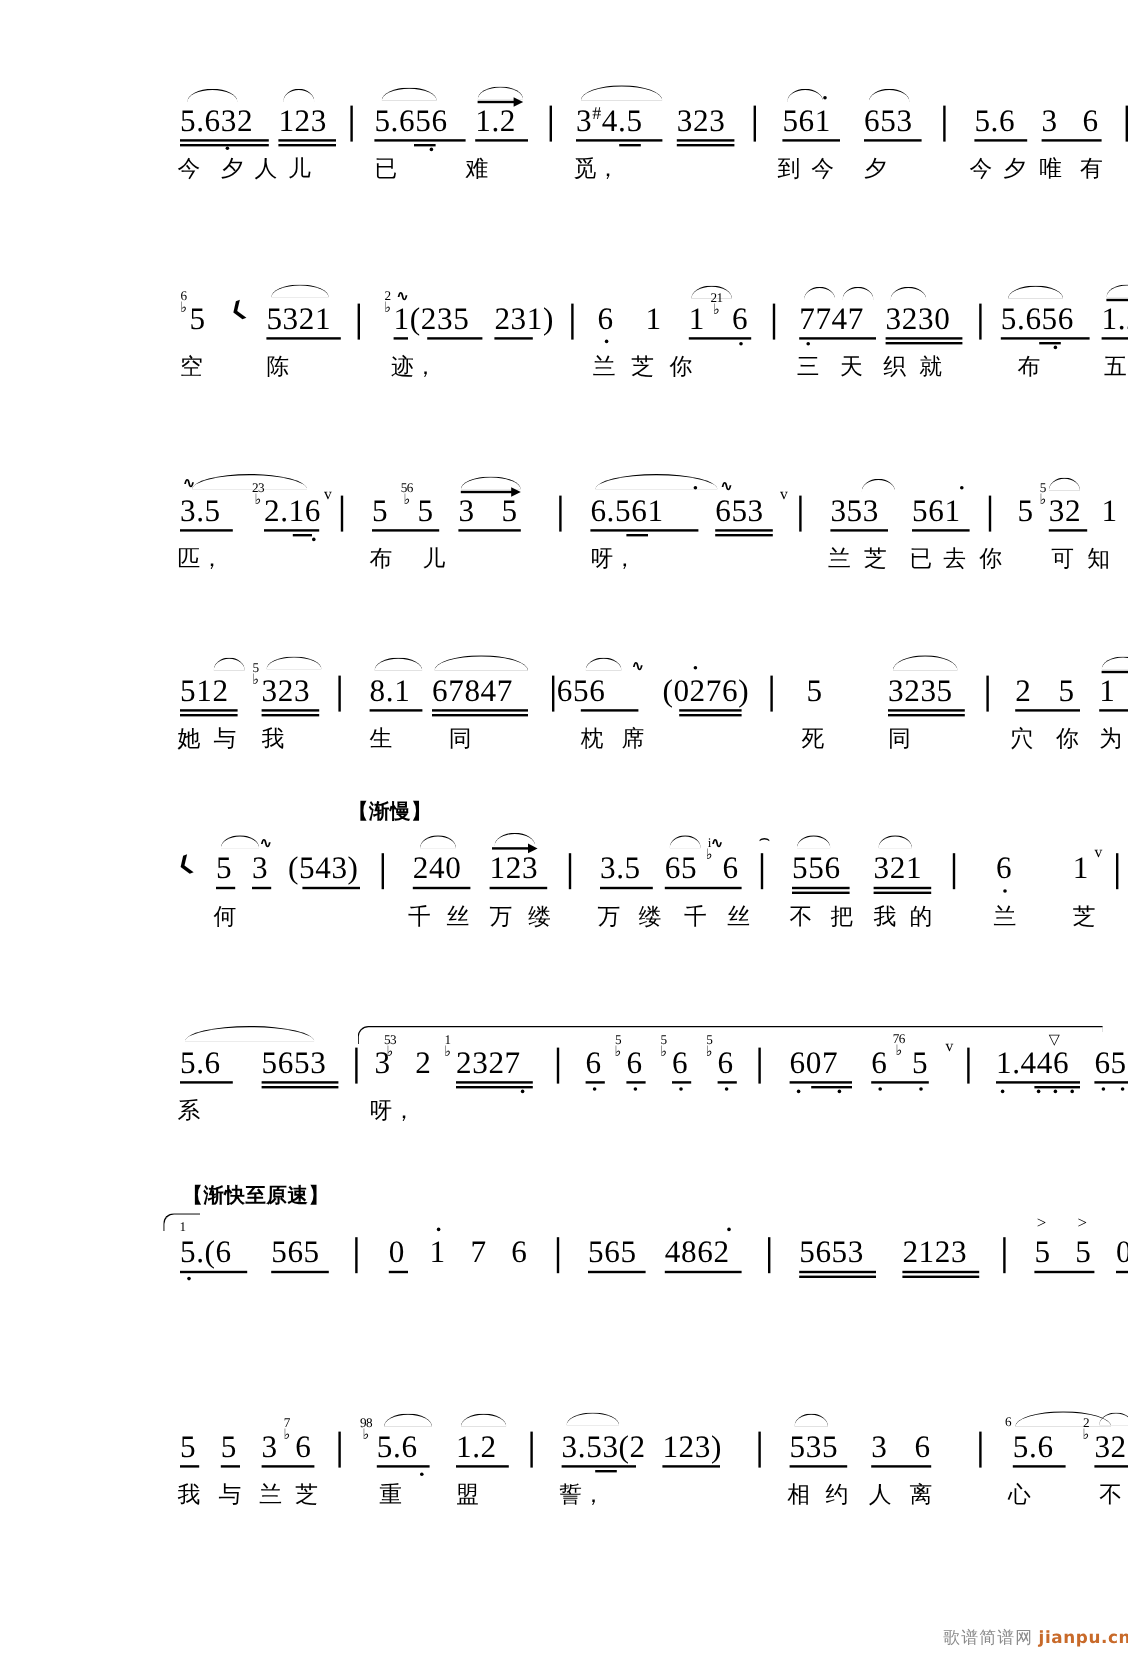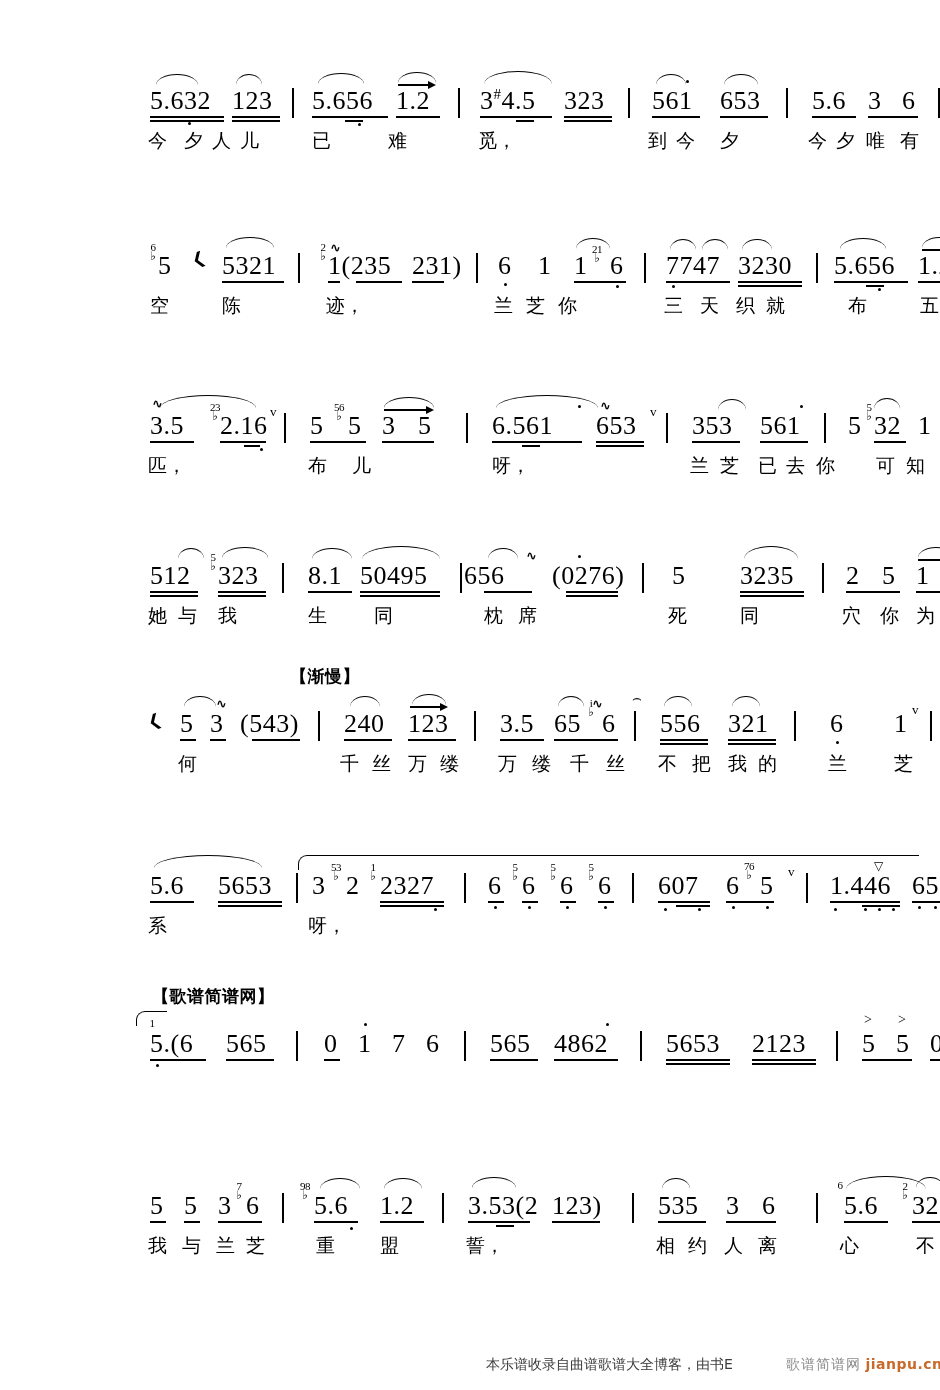--- a/index.html
+++ b/index.html
@@ -563,21 +563,21 @@
       <div class="beam" style="left:78px; top:38px; width:48px;"></div>
       <div class="barline" style="left:142px;"></div>
 
       <div class="slur" style="left:172px; top:-9px; width:40px;"></div>
       <div class="ng" style="left:168px;">
         <span>8.1</span>
       </div>
       <div class="beam" style="left:168px; top:34px; width:44px;"></div>
       <div class="slur wide" style="left:222px; top:-11px; width:78px;"></div>
       <div class="ng" style="left:220px;">
-        <span>50495</span>
+        <span>67847</span>
       </div>
       <div class="beam" style="left:220px; top:34px; width:80px;"></div>
       <div class="beam" style="left:220px; top:38px; width:80px;"></div>
       <div class="barline" style="left:320px;"></div>
 
       <div class="slur" style="left:348px; top:-9px; width:30px;"></div>
       <div class="trill" style="left:386px; top:-6px;">∿</div>
       <div class="ng" style="left:324px;">
         <span>656</span>
       </div>
@@ -755,21 +755,21 @@
       <div class="ng" style="left:78px;">
         <span>5653</span>
       </div>
       <div class="beam" style="left:78px; top:34px; width:64px;"></div>
       <div class="beam" style="left:78px; top:38px; width:64px;"></div>
       <div class="barline" style="left:156px;"></div>
 
       <div class="ng" style="left:172px;">
         <span>3</span>
       </div>
-      <div class="orn" style="left:187px; top:-4px; width:18px;">
+      <div class="orn" style="left:176px; top:-4px; width:18px;">
         <span class="orn-num">53</span><span class="flatsign">♭</span>
       </div>
       <div class="ng" style="left:206px;">
         <span>2</span>
       </div>
       <div class="orn" style="left:226px; top:-4px; width:14px;">
         <span class="orn-num">1</span><span class="flatsign">♭</span>
       </div>
       <div class="ng" style="left:240px;">
         <span>2327</span>
@@ -852,21 +852,21 @@
 
     </div>
 
     <div class="lyricrow" style="top:68px;">
       <span class="ly" style="left:8px;">系</span>
       <span class="ly" style="left:168px;">呀，</span>
     </div>
   </div>
 
   <div class="system" style="top:985px;">
-    <span class="tempo-mark" style="left:12px; top:0px;">【歌谱简谱网】</span>
+    <span class="tempo-mark" style="left:12px; top:0px;">【渐快至原速】</span>
 
     <div class="noterow" style="top:40px;">
 
       <div class="phrase-bracket noleft" style="left:-4px; top:-14px; width:30px; border-left:1.5px solid #000; border-top-left-radius:9px;"></div>
 
       <div class="orn" style="left:6px; top:-6px; width:12px;">
         <span class="orn-num">1</span>
       </div>
       <div class="ng" style="left:10px;">
         <span>5.(6</span>
@@ -1030,20 +1030,19 @@
       <span class="ly" style="left:326px;">誓，</span>
       <span class="ly" style="left:516px;">相</span>
       <span class="ly" style="left:548px;">约</span>
       <span class="ly" style="left:584px;">人</span>
       <span class="ly" style="left:618px;">离</span>
       <span class="ly" style="left:700px;">心</span>
       <span class="ly" style="left:776px;">不</span>
     </div>
   </div>
 
-  <div id="footer-note" style="left:486px; top:1356px; width:320px;">本乐谱收录自曲谱歌谱大全博客，由书E</div>
 
   <div id="watermark" style="left:786px; top:1356px;">
     <span class="wm-cn">歌谱简谱网</span>
     <span class="wm-en">jianpu.cn</span>
   </div>
 
 </div>
 
 </body></html>

